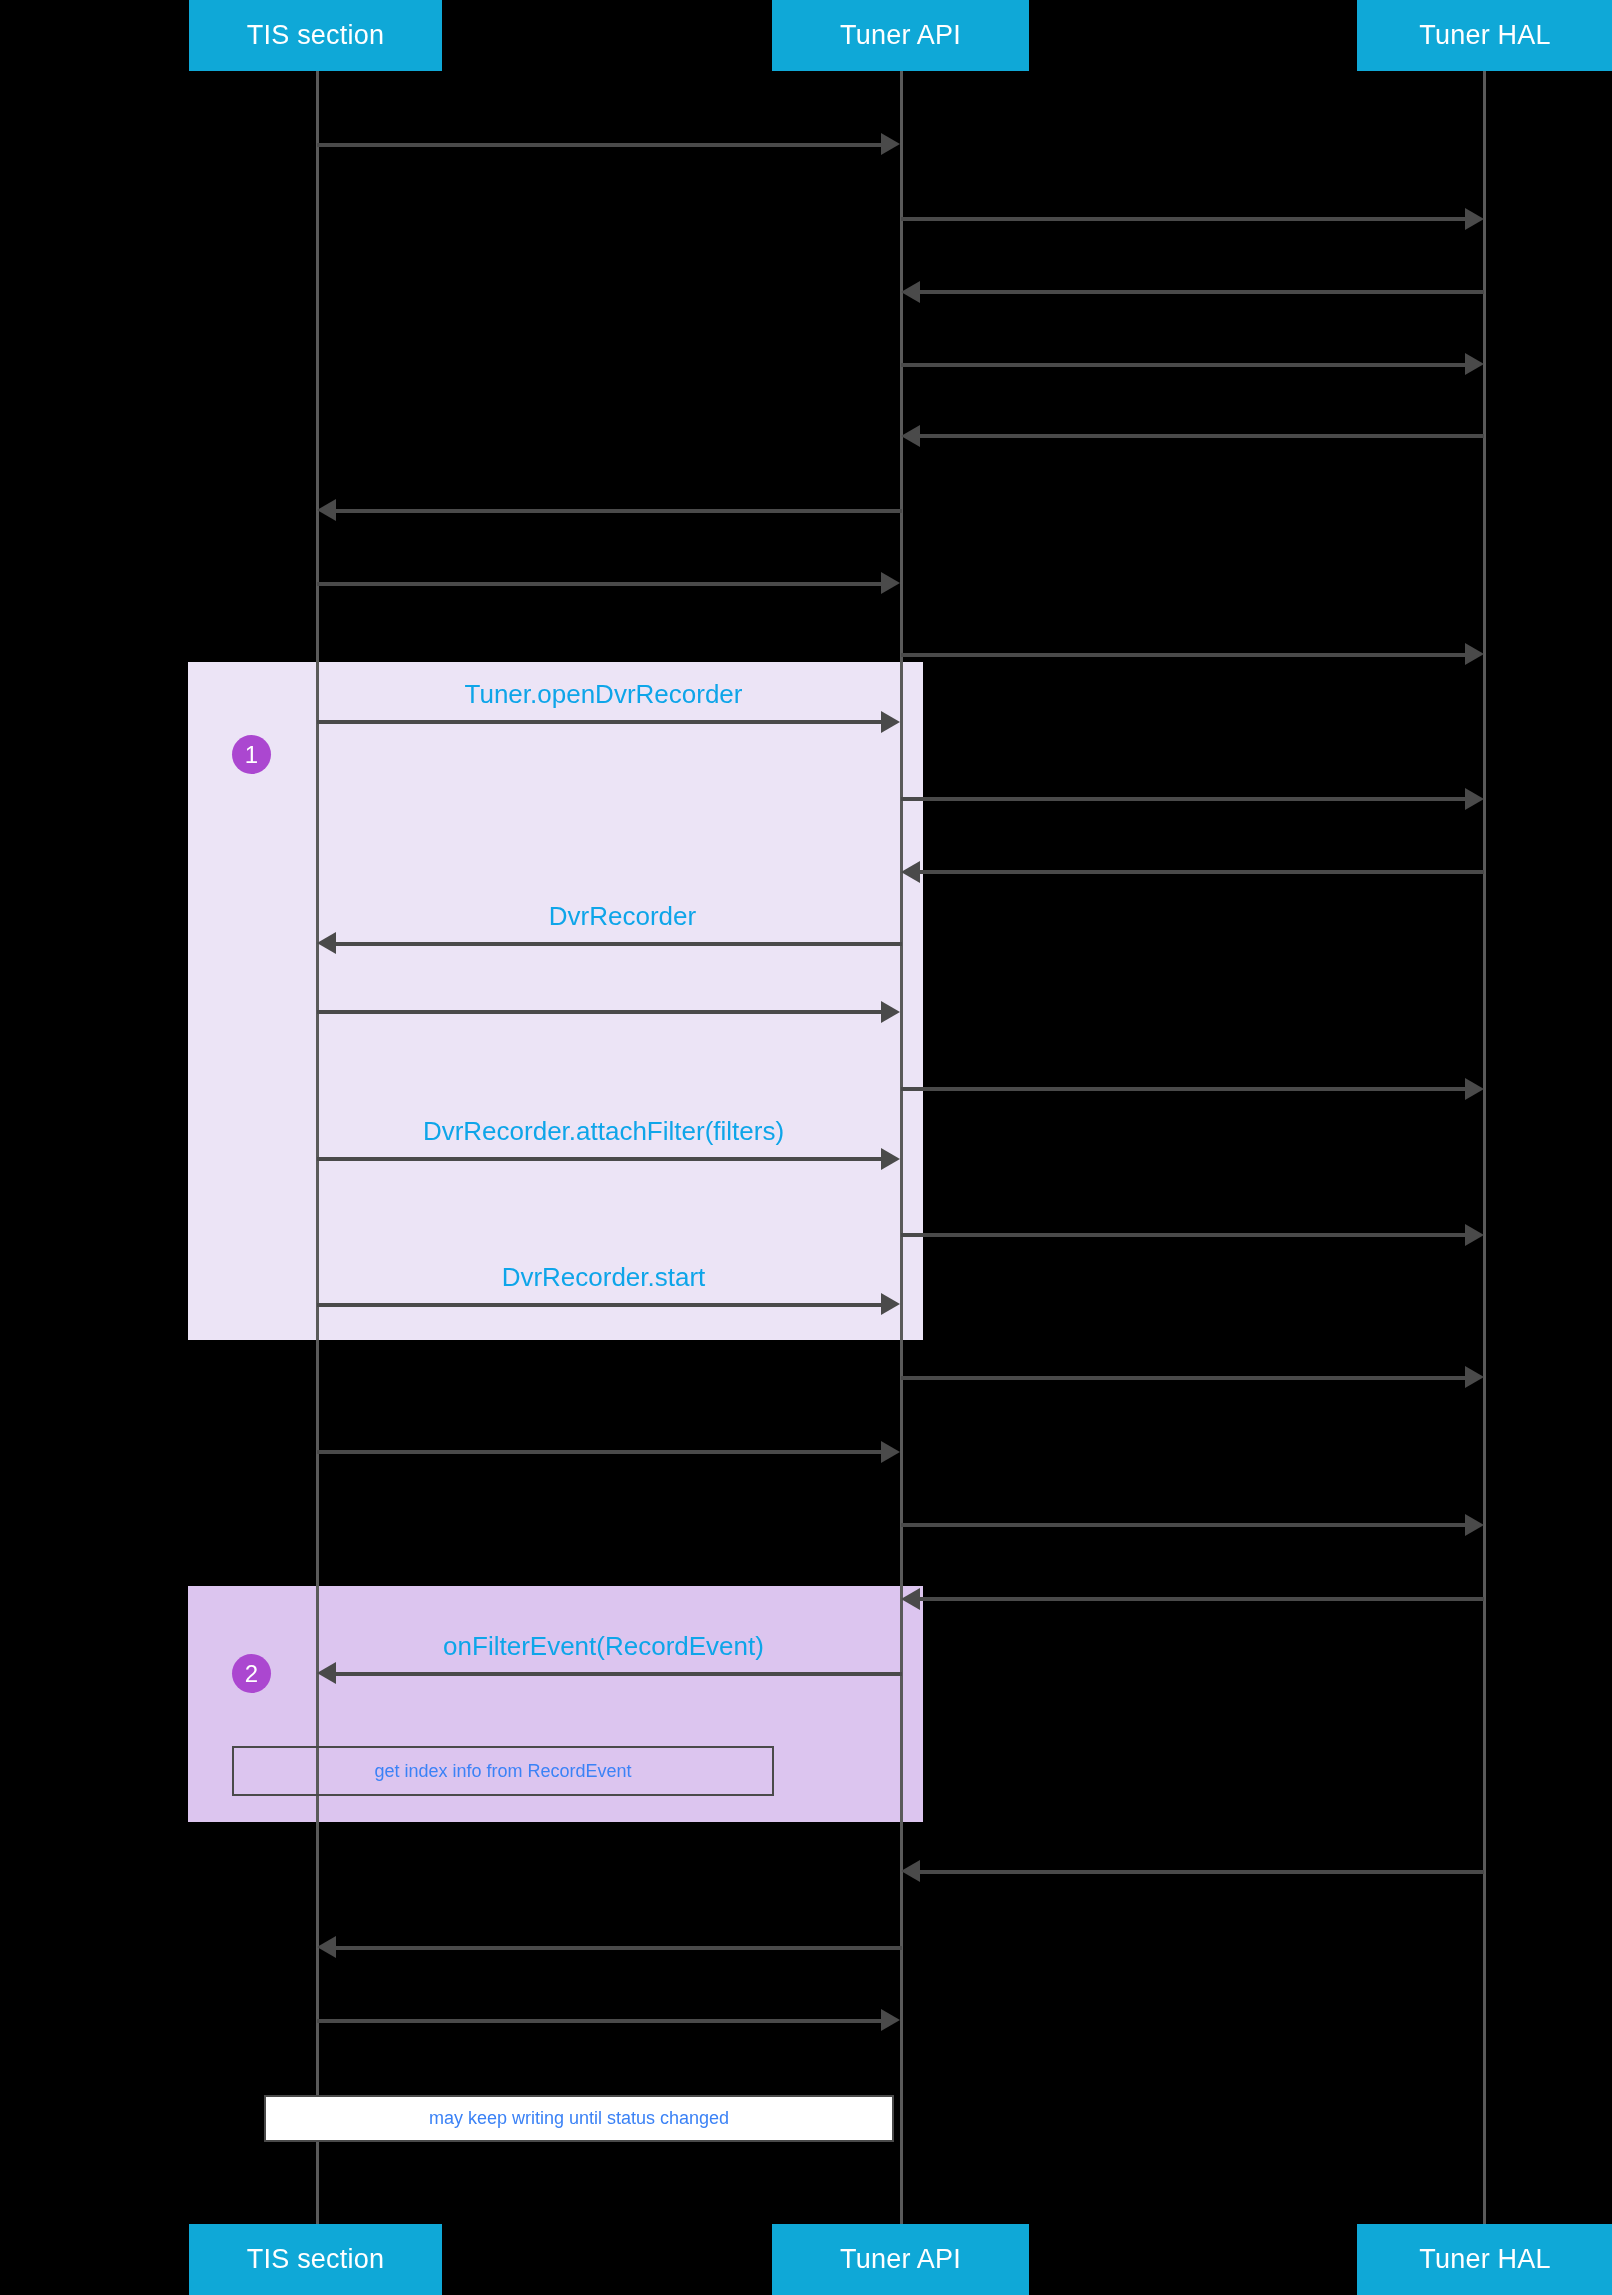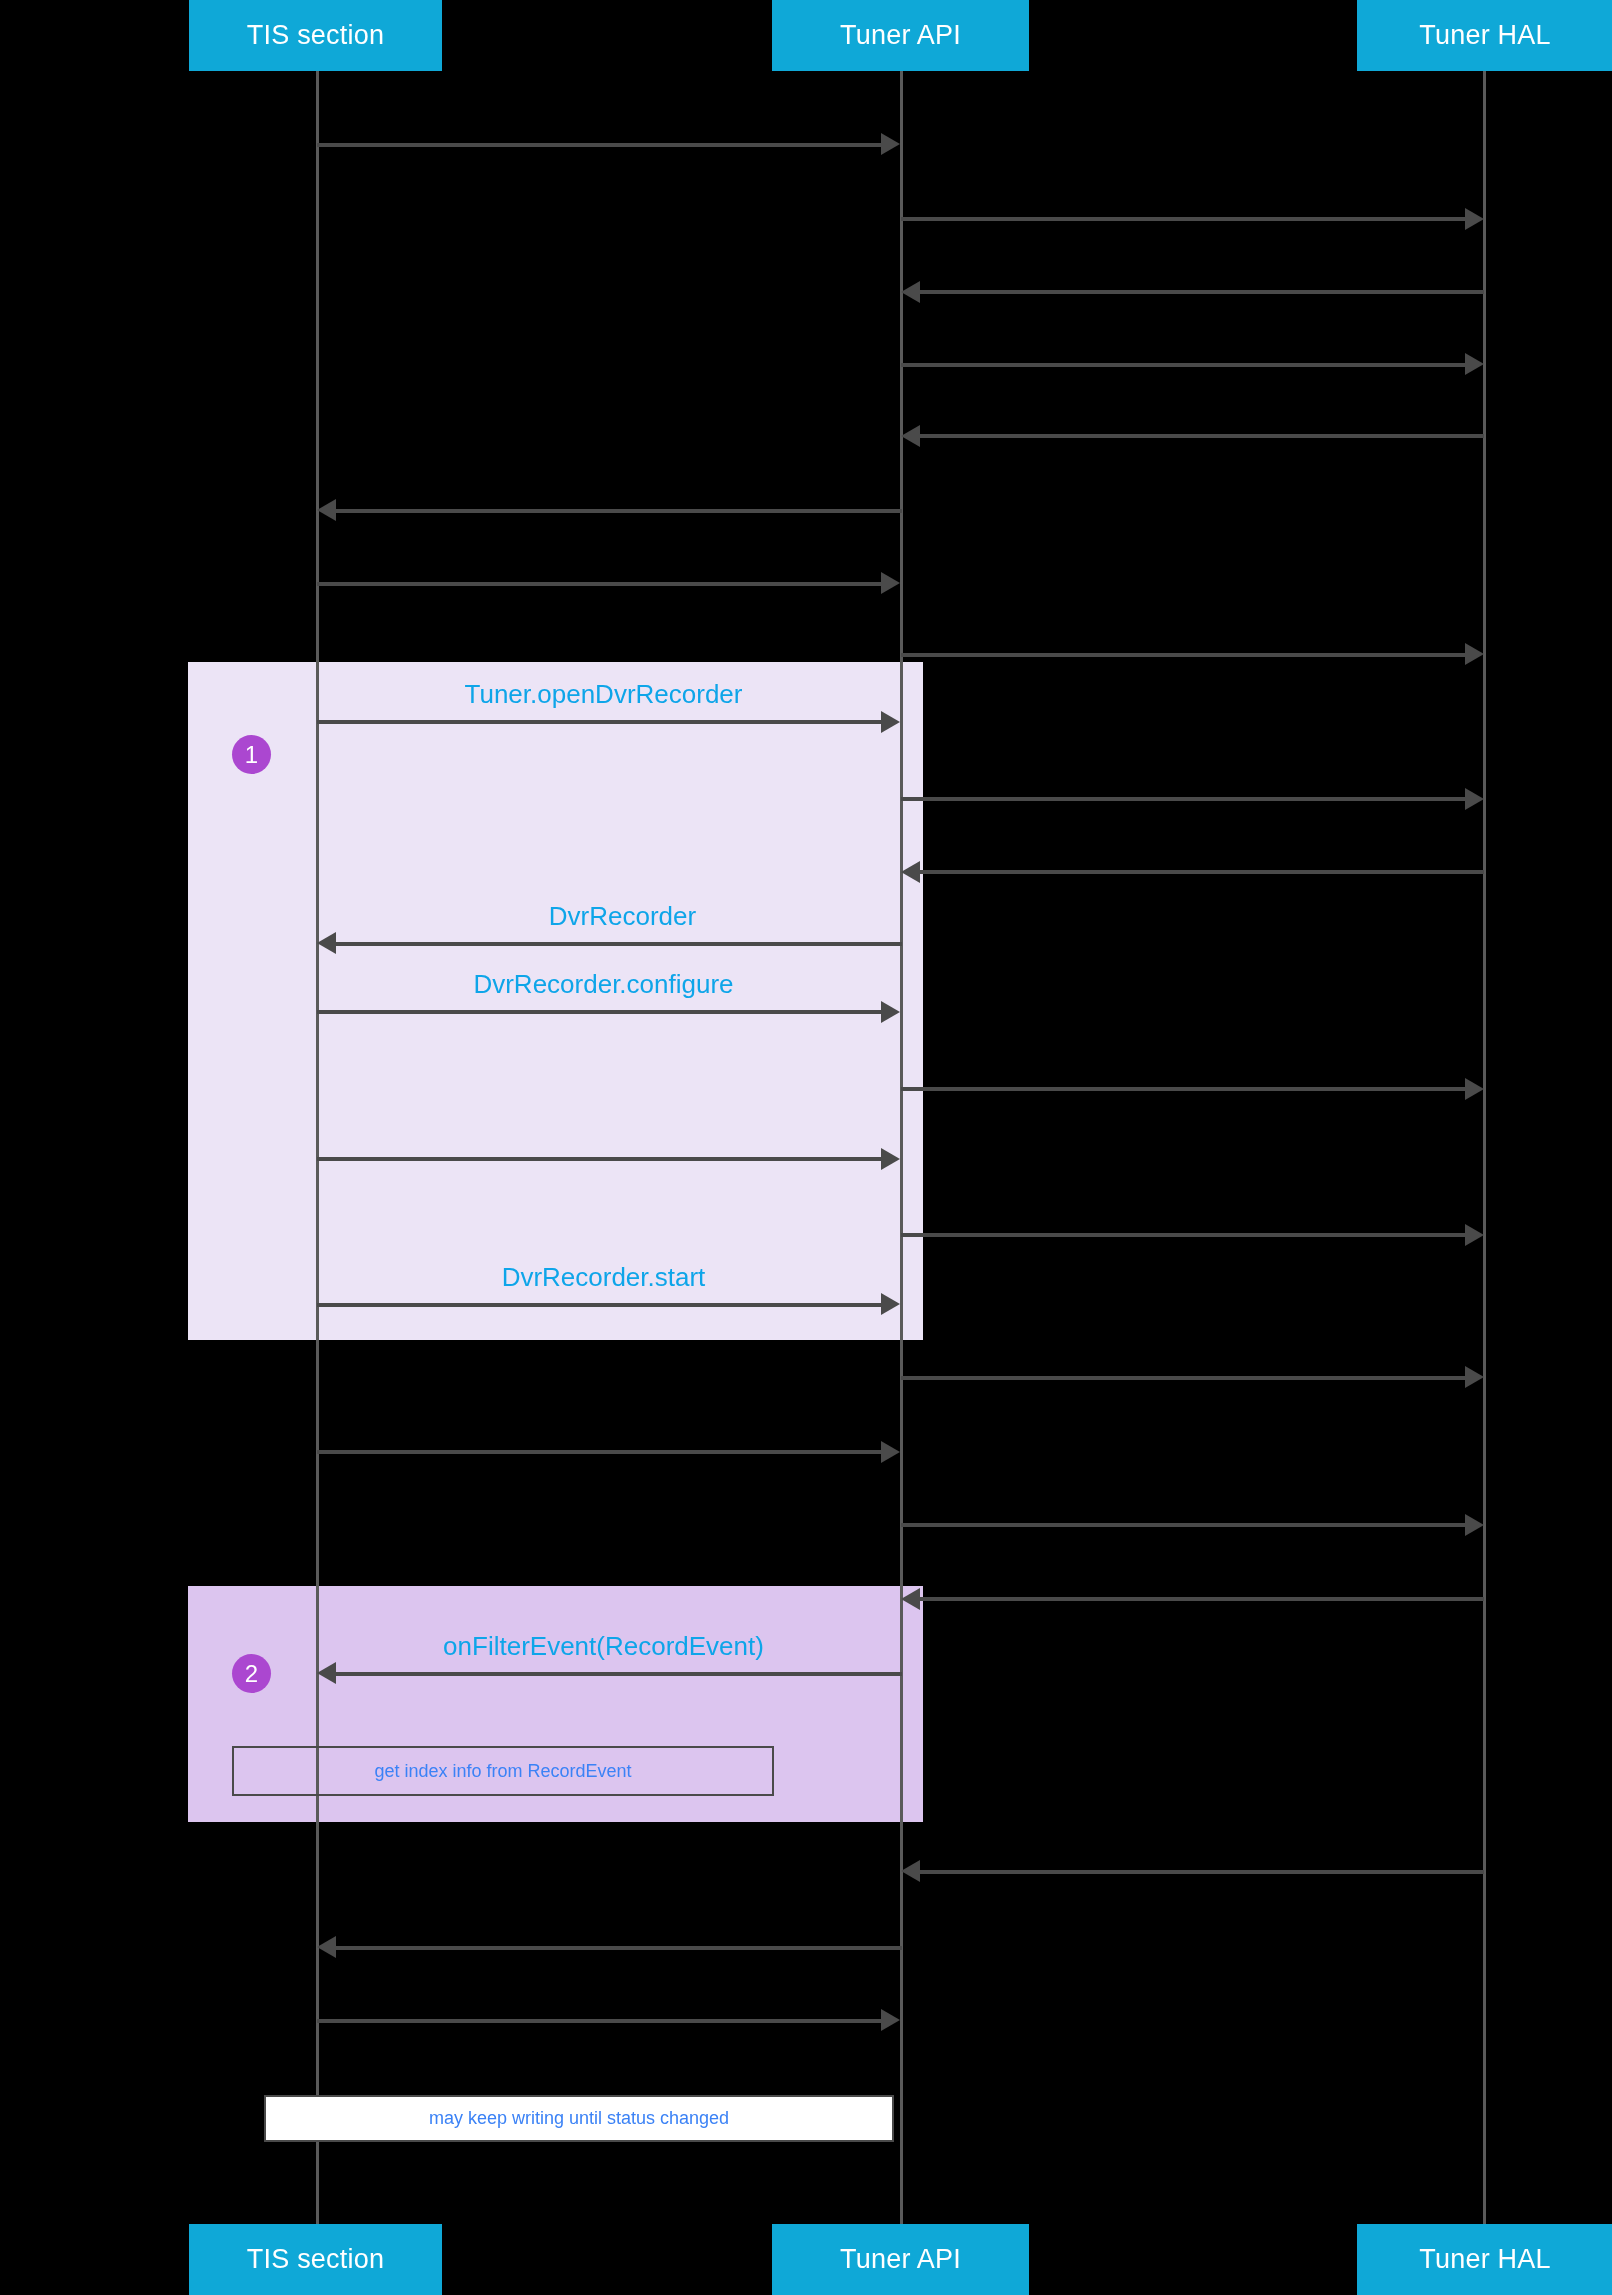--- a/index.html
+++ b/index.html
@@ -160,27 +160,27 @@
 
   <div class="msg" style="left:910px; top:870px; width:574px;"></div>
   <div class="arrowhead left" style="left:901px; top:861px;"></div>
 
   <div class="msg" style="left:326px; top:942px; width:576px;"></div>
   <div class="arrowhead left" style="left:317px; top:932px;"></div>
   <div class="msg-label" style="left:317px; top:901px; width:573px;margin-left:19px;">DvrRecorder</div>
 
   <div class="msg" style="left:317px; top:1010px; width:573px;"></div>
   <div class="arrowhead right" style="left:881px; top:1001px;"></div>
-  <div class="msg-label" style="left:317px; top:969px; width:573px;">DvrRecorder.configure</div>
 
   <div class="msg" style="left:901px; top:1087px; width:573px;"></div>
   <div class="arrowhead right" style="left:1465px; top:1078px;"></div>
 
   <div class="msg" style="left:317px; top:1157px; width:573px;"></div>
   <div class="arrowhead right" style="left:881px; top:1148px;"></div>
+  <div class="msg-label" style="left:317px; top:1116px; width:573px;">DvrRecorder.attachFilter(filters)</div>
 
   <div class="msg" style="left:901px; top:1233px; width:573px;"></div>
   <div class="arrowhead right" style="left:1465px; top:1224px;"></div>
 
   <div class="msg" style="left:317px; top:1303px; width:573px;"></div>
   <div class="arrowhead right" style="left:881px; top:1293px;"></div>
   <div class="msg-label" style="left:317px; top:1262px; width:573px;">DvrRecorder.start</div>
 
   <div class="msg" style="left:901px; top:1376px; width:573px;"></div>
   <div class="arrowhead right" style="left:1465px; top:1366px;"></div>

